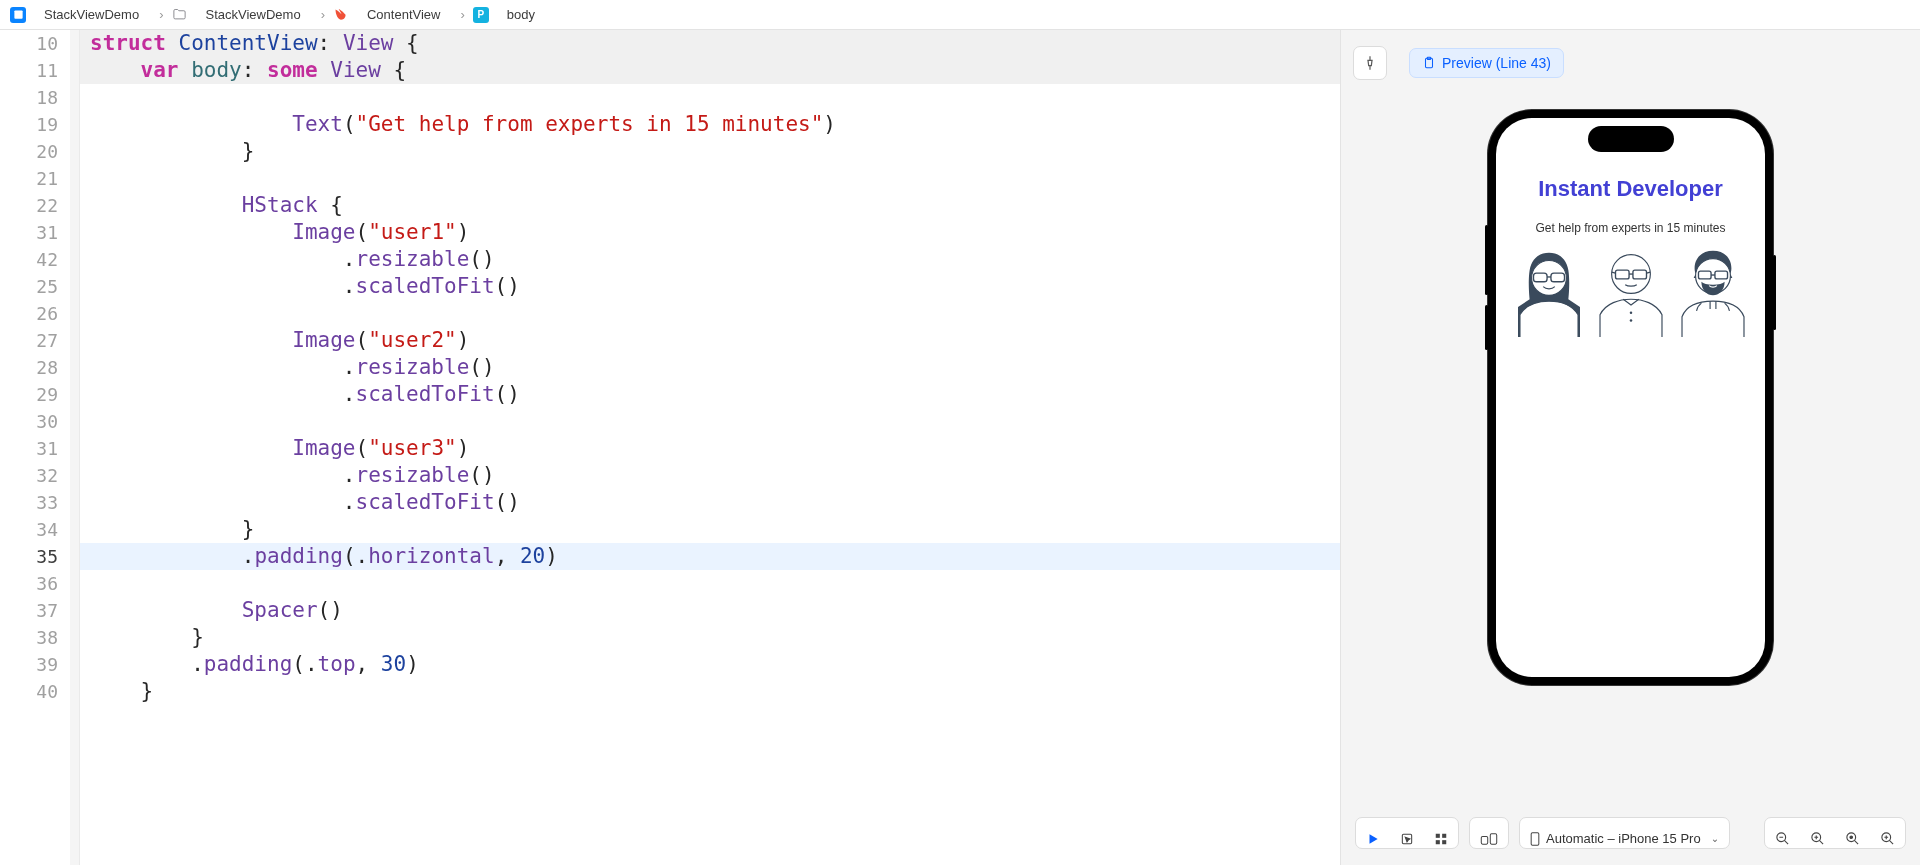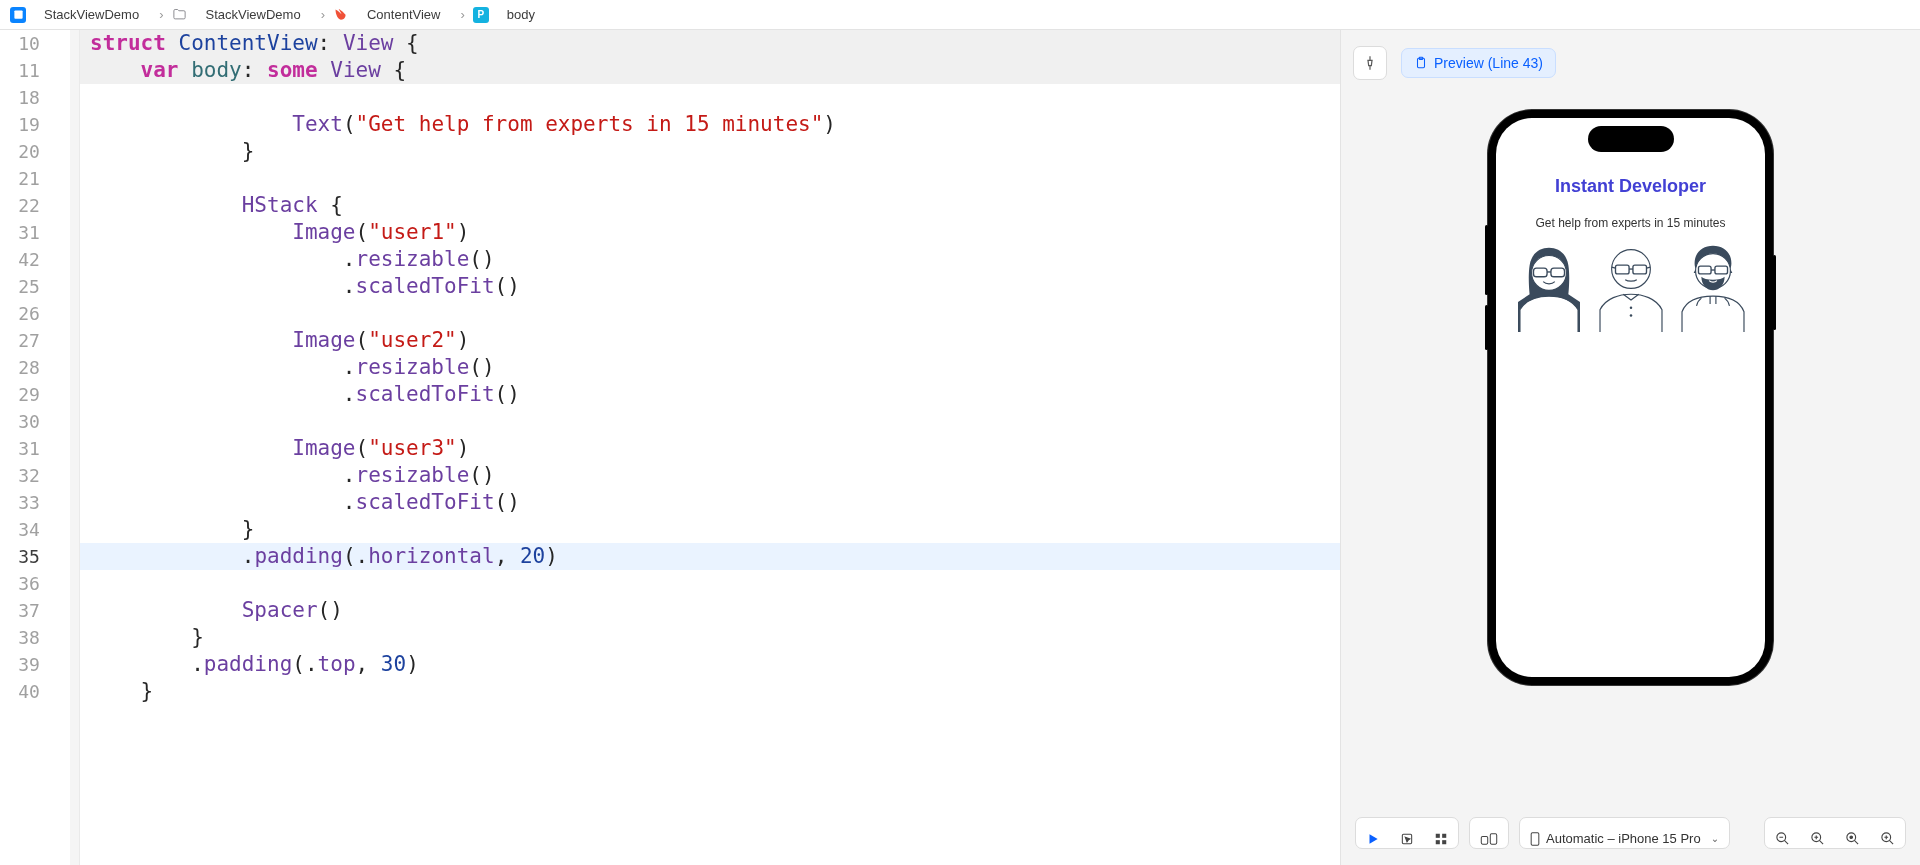--- a/index.html
+++ b/index.html
@@ -43,21 +43,21 @@
     flex: 1;
     display: flex;
     font-family: "SF Mono", Menlo, Consolas, monospace;
     font-size: 21px;
     line-height: 27px;
     overflow: hidden;
     position: relative;
   }
   .gutter {
     width: 70px;
-    text-align: center;
+    text-align: right;
     color: #a0a0a0;
     user-select: none;
     padding-right: 6px;
     background: #fff;
     position: relative;
     z-index: 2;
   }
   .gutter .ln { height: 27px; padding-right: 6px; font-size: 18px;}
   .gutter .ln.current { color: #3c3c3c; font-weight: 500;}
   .fold-strip {
@@ -101,21 +101,21 @@
     background: #f4f4f4;
     border-left: 1px solid #e3e3e3;
     position: relative;
     display: flex;
     flex-direction: column;
     align-items: center;
   }
   .canvas-top {
     position: absolute;
     top: 16px; left: 12px;
-    display: flex; gap: 14px; align-items: center;
+    display: flex; gap: 22px; align-items: center;
   }
   .pin-btn {
     width: 34px; height: 34px;
     background: #fff; border: 1px solid #dcdcdc; border-radius: 7px;
     display: flex; align-items: center; justify-content: center;
     color: #5a5a5a; font-size: 15px;
   }
   .preview-chip {
     background: #e4efff;
     border: 1px solid #c9deff;
@@ -155,21 +155,21 @@
     display: flex; flex-direction: column; align-items: center;
   }
   .island {
     width: 86px; height: 26px;
     background: #000;
     border-radius: 14px;
     margin-top: 8px;
   }
   .app-title {
     margin-top: 24px;
-    font-size: 18px; font-weight: 700;
+    font-size: 22px; font-weight: 700;
     color: #4240d4;
   }
   .app-sub {
     font-size: 12px; color: #333; margin-top: 19px;
   }
   .avatars { display:flex; gap:4px; margin-top:10px; padding: 0 8px; }
   .avatars svg { width: 78px; height: 92px; }
 
   
   .canvas-bottom {

